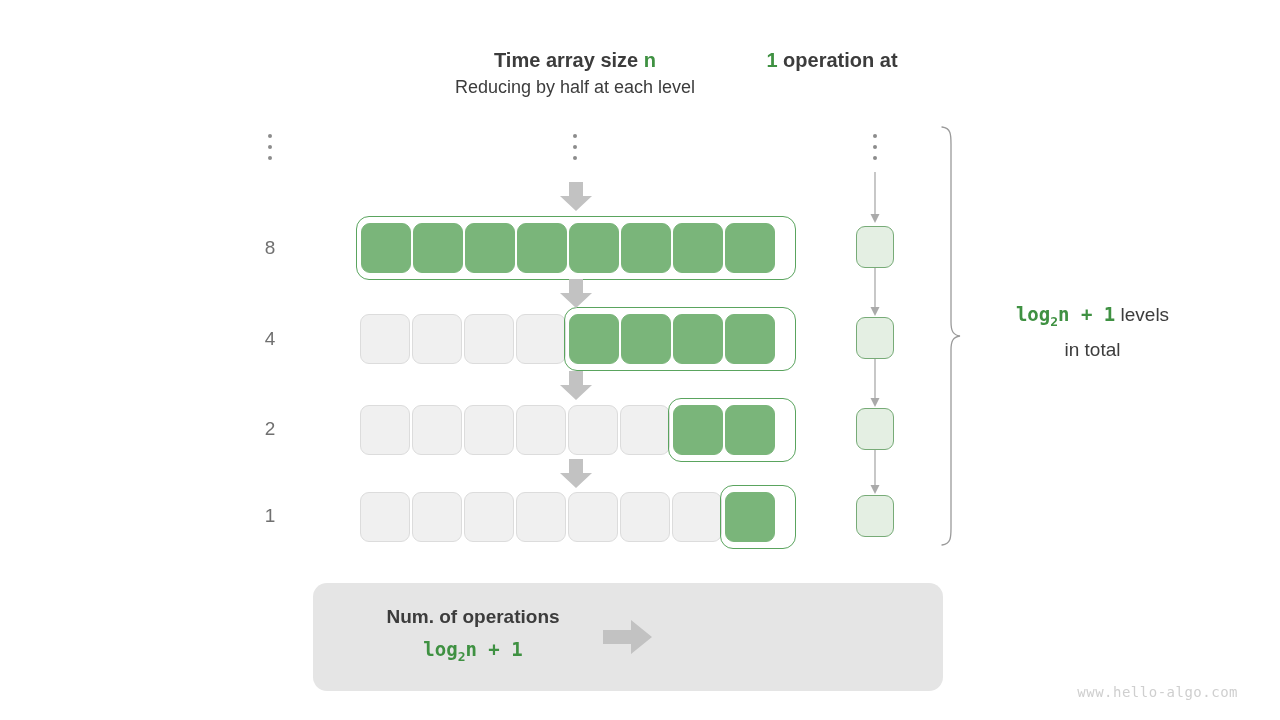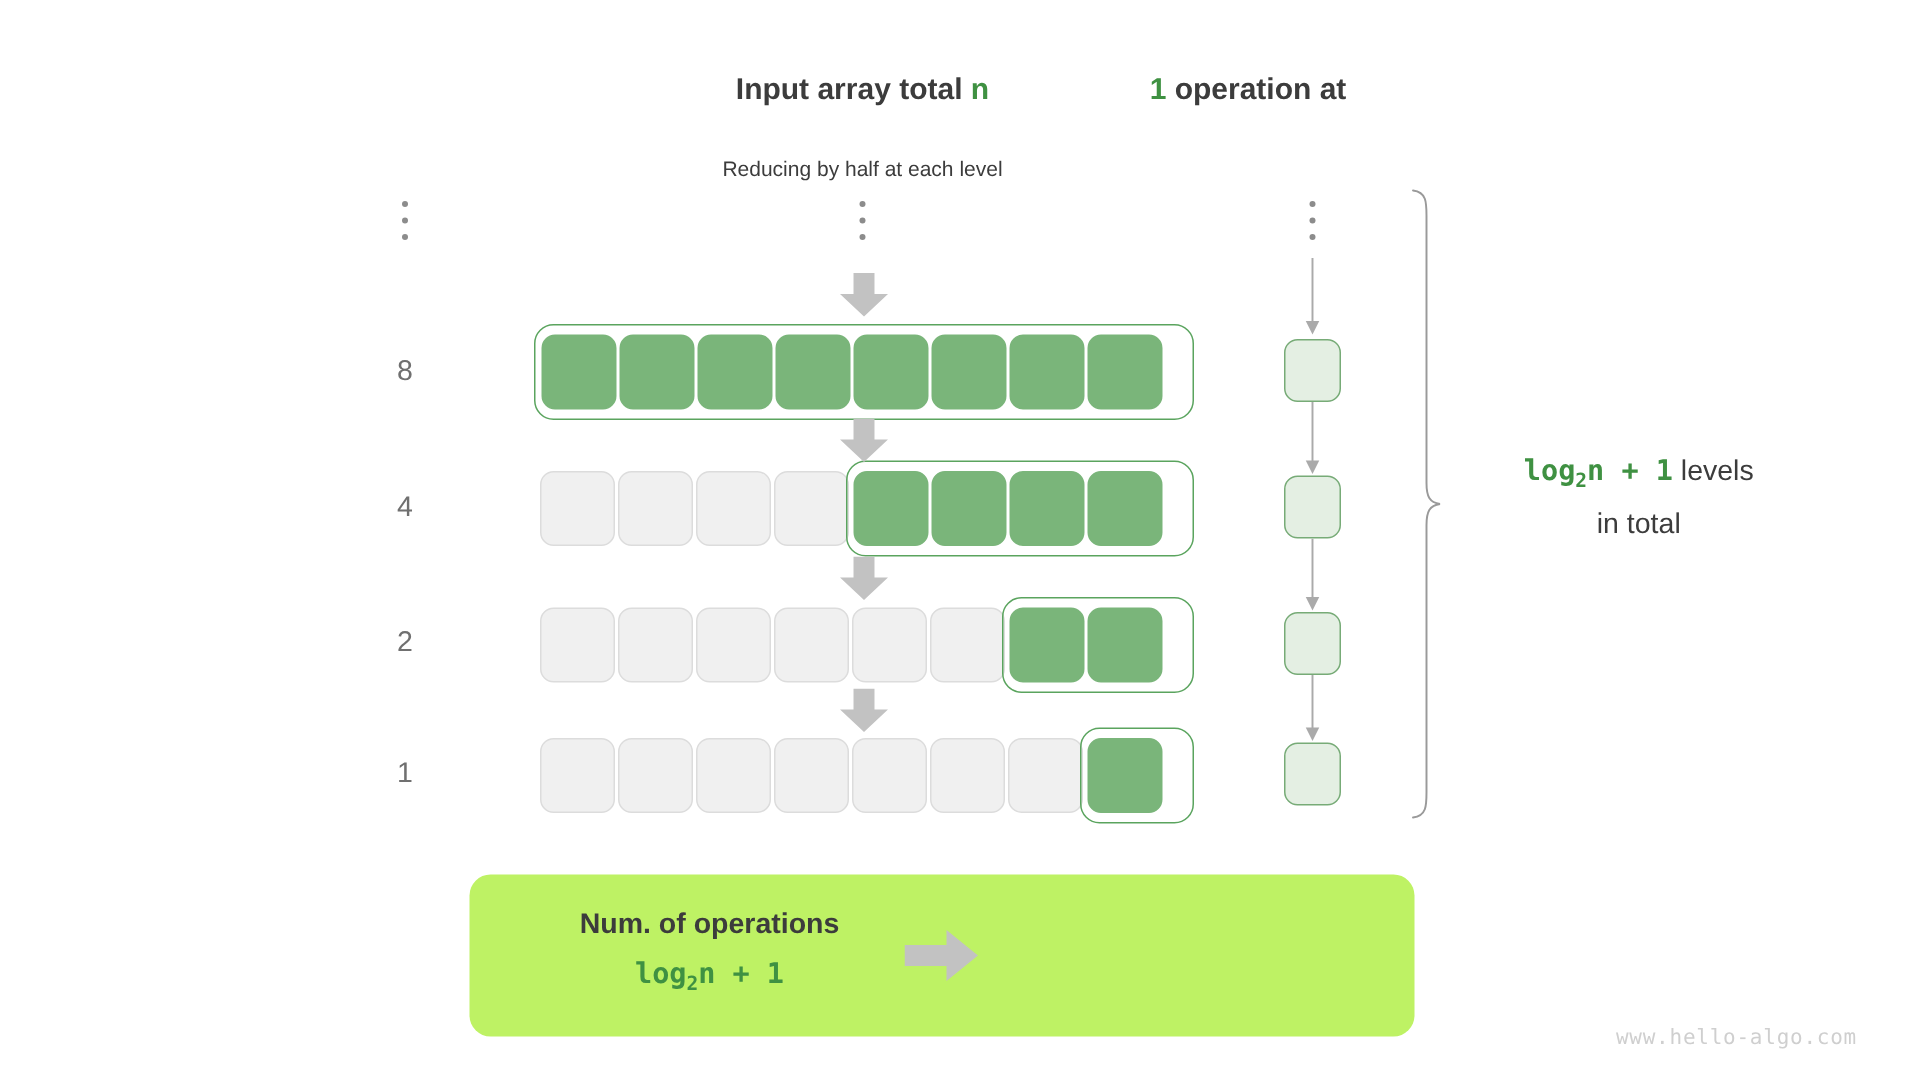--- a/index.html
+++ b/index.html
@@ -25,26 +25,25 @@
     text-align: center;
     color: #3c3c3c;
   }
   .hdr-main {
     font-size: 20px;
     font-weight: bold;
     line-height: 28px;
     white-space: nowrap;
   }
   .hdr-sub {
-    font-size: 14px;
+    font-size: 18px;
     font-weight: normal;
     line-height: 26px;
     color: #3c3c3c;
     white-space: nowrap;
-    margin-top: 25px;
   }
   .g { color: #3f9142; }
   .hdr-left  { left: 110px;  top: 60px;  width: 320px; }
   .hdr-mid   { left: 415px;  top: 46px;  width: 320px; }
   .hdr-right { left: 732px;  top: 46px;  width: 200px; }
 
   
   .dots {
     position: absolute;
     width: 8px;
@@ -163,21 +162,21 @@
   }
   .mono sub { font-size: 13px; }
 
   
   .summary {
     position: absolute;
     left: 313px;
     top: 583px;
     width: 630px;
     height: 108px;
-    background: #bef264;
+    background: #e5e5e5;
     border-radius: 14px;
     display: flex;
     align-items: center;
     justify-content: space-between;
     padding: 0 34px;
     box-sizing: border-box;
   }
   .sum-col {
     text-align: center;
     flex: 1;
@@ -223,21 +222,21 @@
   }
 </style>
 </head>
 <body>
 
 <div class="stage">
 
 
   <div class="hdr hdr-mid">
     <div class="hdr-main">
-      <span>Input array total </span><span class="g">n</span>
+      <span>Time array size </span><span class="g">n</span>
     </div>
     <div class="hdr-sub">Reducing by half at each level</div>
   </div>
 
   <div class="hdr hdr-right">
     <div class="hdr-main">
       <span class="g">1</span><span> operation at</span>
     </div>
   </div>
 

